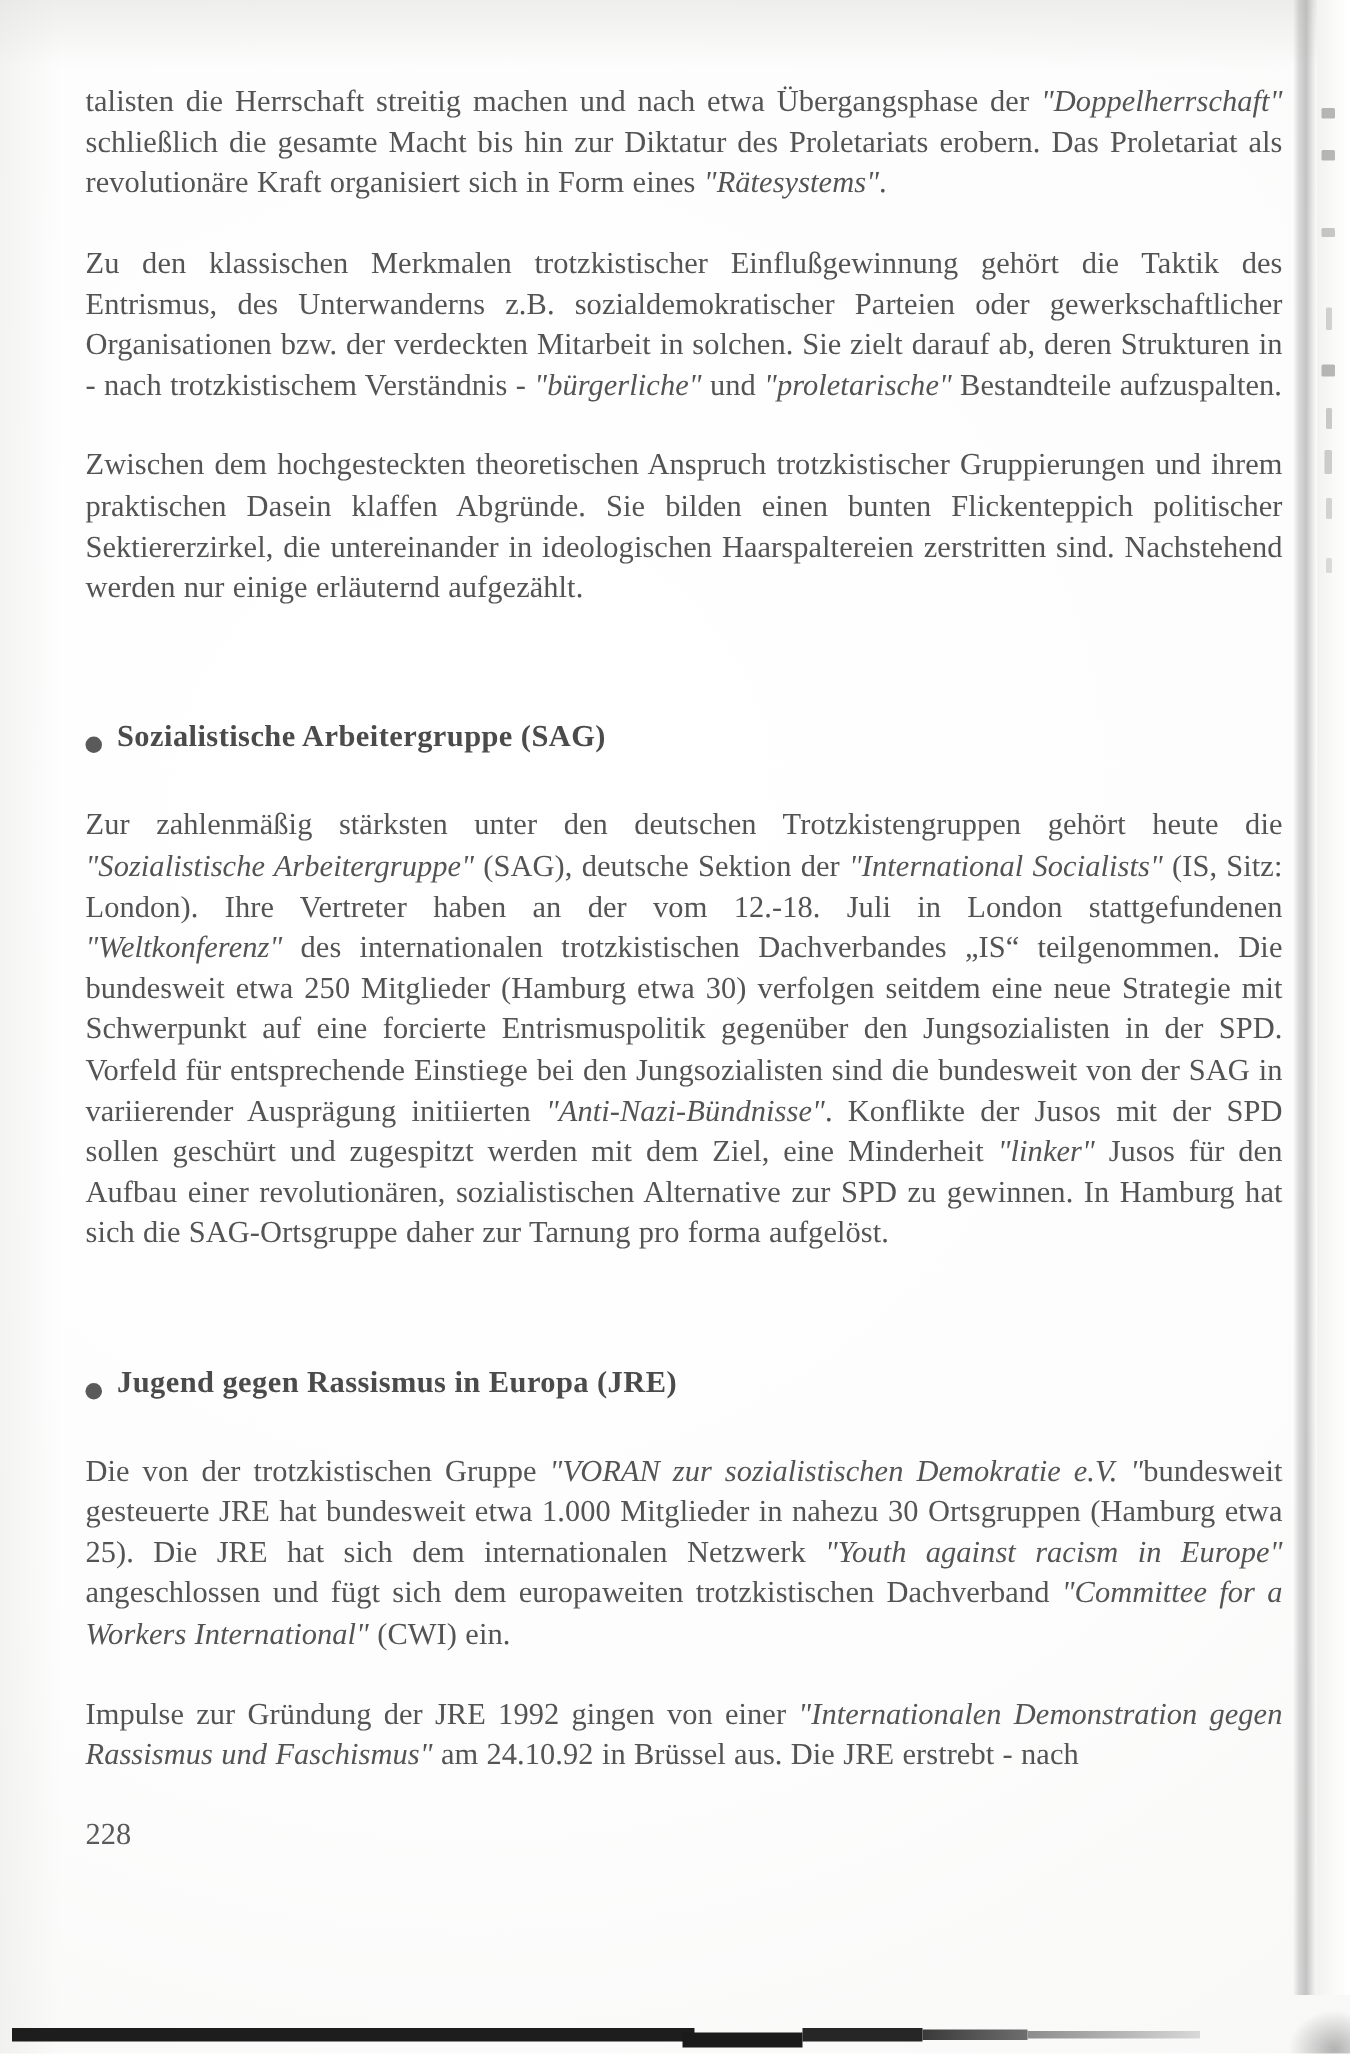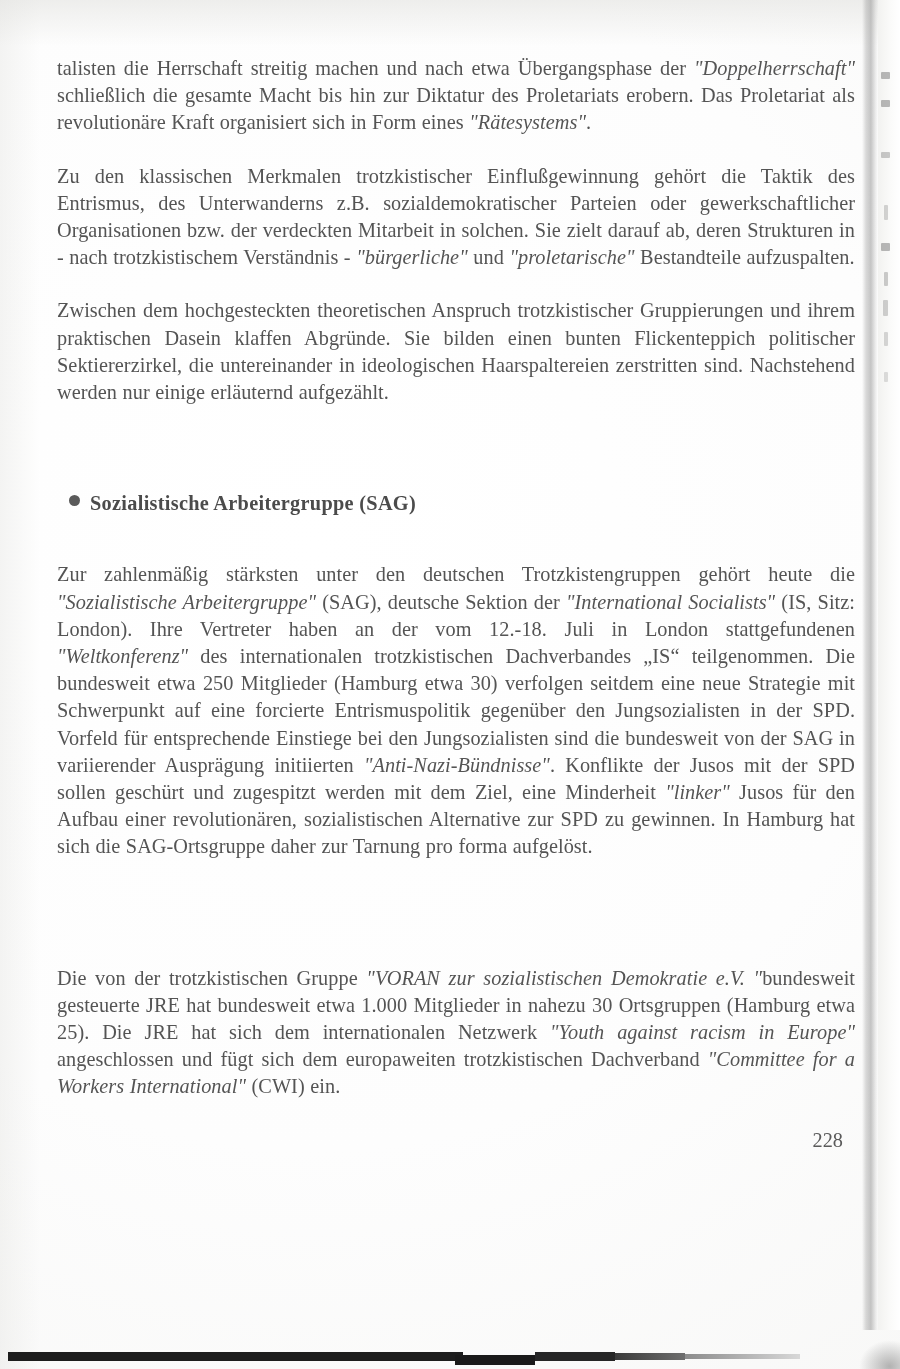--- a/index.html
+++ b/index.html
@@ -50,51 +50,50 @@
     letter-spacing: 0.05px;
     word-spacing: 0.4px;
     -webkit-font-smoothing: antialiased;
   }
   p.para:last-child { margin-bottom: 0; }
 
   .it { font-style: italic; }
 
   
   .heading {
-    margin: 12px;
+    margin: 0;
     font-size: 20.3px;
     line-height: 27.2px;
     font-weight: bold;
     color: #4b4b4b;
     letter-spacing: 0.3px;
     display: flex;
-    align-items: center;
+    align-items: flex-end;
   }
   .heading .bullet-dot {
     display: inline-block;
     width: 11px;
     height: 11px;
     border-radius: 50%;
     background: #5a5a5a;
     margin-right: 10px;
     flex: none;
     position: relative;
     top: -3px;
   }
 
   
   .gap-before-heading { height: 46px; }
   .gap-after-heading  { height: 32px; }
 
   .page-number {
-    margin: 12px;
+    margin: 0;
     font-size: 20.3px;
     line-height: 27.2px;
     color: #5a5a5a;
-    text-align: right;
   }
 
   
   #gutter {
     position: absolute;
     top: 0;
     left: 862px;
     width: 16px;
     height: 1330px;
     background: linear-gradient(to right,
@@ -202,25 +201,30 @@
         <span class="bullet-dot"></span>
         <span>Sozialistische Arbeitergruppe (SAG)</span>
       </div>
 
     <div class="gap-after-heading"></div>
 
     <p class="para"><span>Zur zahlenmäßig stärksten unter den deutschen Trotzkistengruppen gehört heute die </span><span class="it">"Sozialistische Arbeitergruppe"</span><span> (SAG), deutsche Sektion der </span><span class="it">"International Socialists"</span><span> (IS, Sitz: London). Ihre Vertreter haben an der vom 12.-18. Juli in London stattgefundenen </span><span class="it">"Weltkonferenz"</span><span> des internationalen trotzkistischen Dachverbandes „IS“ teilgenommen. Die bundesweit etwa 250 Mitglieder (Hamburg etwa 30)  verfolgen seitdem eine neue Strategie mit Schwerpunkt auf eine forcierte Entrismuspolitik gegenüber den Jungsozialisten in der SPD. Vorfeld für entsprechende Einstiege bei den Jungsozialisten sind die bundesweit von der SAG in variierender Ausprägung initiierten </span><span class="it">"Anti-Nazi-Bündnisse"</span><span>. Konflikte der Jusos mit der SPD sollen geschürt und zugespitzt werden mit dem Ziel, eine Minderheit </span><span class="it">"linker"</span><span> Jusos für den Aufbau einer revolutionären, sozialistischen Alternative zur SPD zu gewinnen. In Hamburg hat sich die SAG-Ortsgruppe daher zur Tarnung pro forma aufgelöst.</span></p>
 
     <div class="gap-before-heading"></div>
 
+    <div class="heading">
+        <span class="bullet-dot"></span>
+        <span>Jugend gegen Rassismus in Europa (JRE)</span>
+      </div>
 
     <div class="gap-after-heading"></div>
 
     <p class="para"><span>Die von der trotzkistischen Gruppe </span><span class="it">"VORAN zur sozialistischen Demokratie e.V. "</span><span>bundesweit gesteuerte JRE hat bundesweit etwa 1.000 Mitglieder in nahezu 30 Ortsgruppen (Hamburg etwa 25). Die JRE hat sich dem internationalen Netzwerk </span><span class="it">"Youth against racism in Europe"</span><span> angeschlossen und fügt sich dem europaweiten trotzkistischen Dachverband </span><span class="it">"Committee for a Workers International"</span><span> (CWI) ein.</span></p>
 
+    <p class="para"><span>Impulse zur Gründung der JRE 1992 gingen von einer </span><span class="it">"Internationalen Demonstration gegen Rassismus und Faschismus"</span><span> am 24.10.92 in Brüssel aus. Die JRE erstrebt - nach</span></p>
 
     <p class="page-number">228</p>
 
   </div>
 
   <div id="gutter"></div>
 
   <div id="facing-page">
     <div class="bleed" style="top:72px;height:7px;"></div>
     <div class="bleed" style="top:100px;height:7px;"></div>

